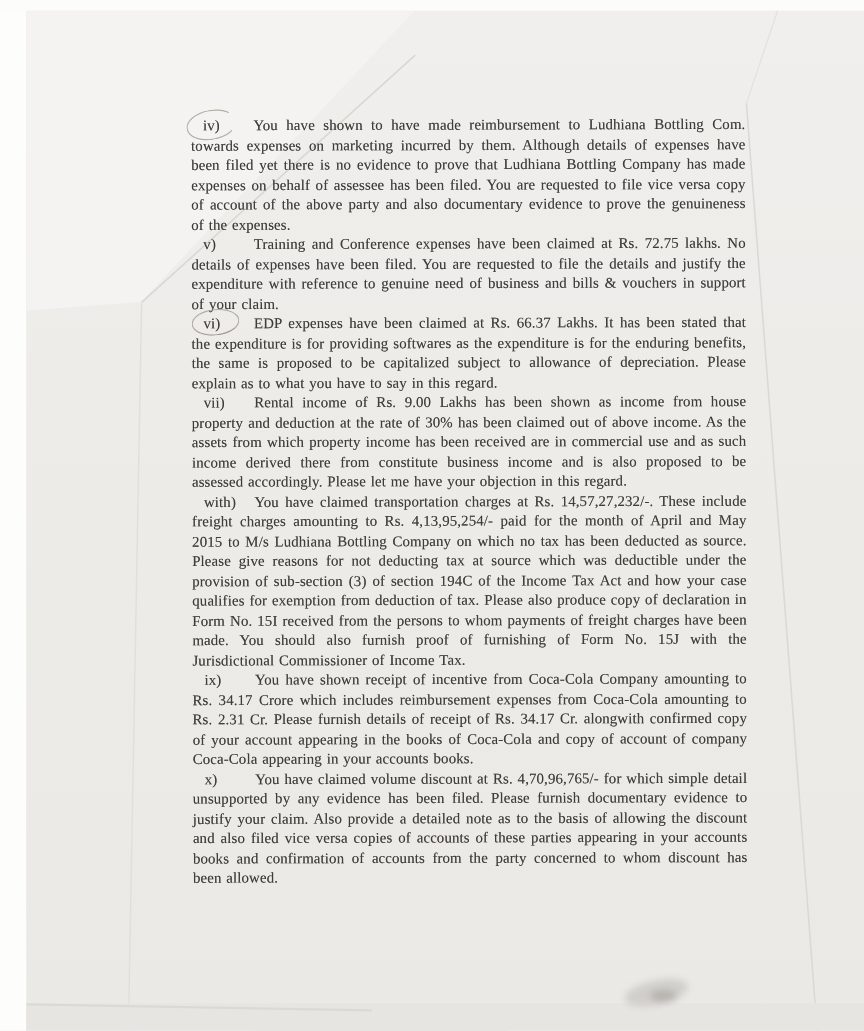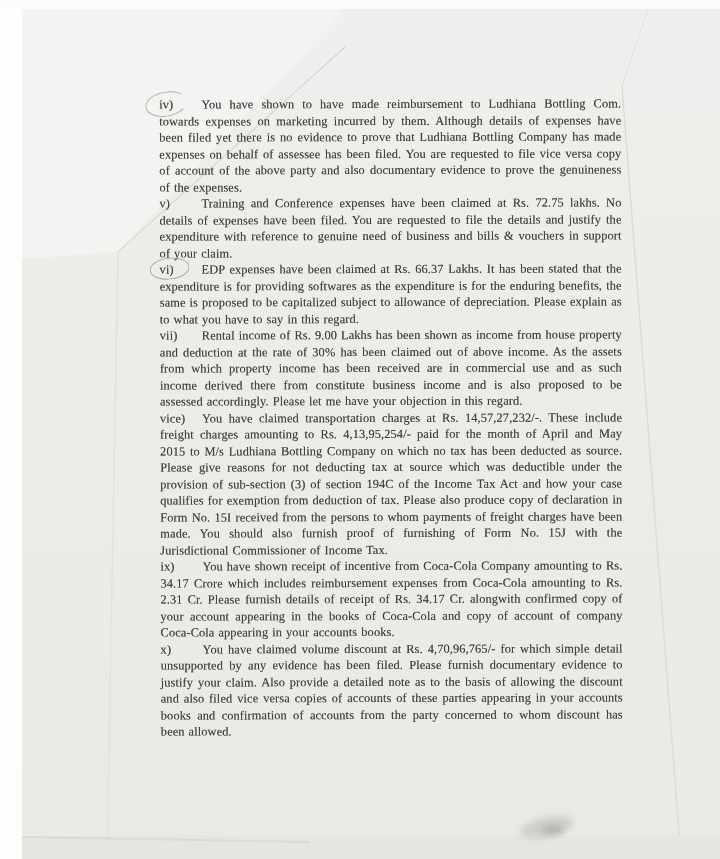--- a/index.html
+++ b/index.html
@@ -48,20 +48,21 @@
     letter-spacing: 0.1px;
     word-spacing: 0.8px;
     text-shadow: 0 0 0.5px rgba(63,61,57,0.55);
     transform: rotate(-0.15deg);
   }
   .clause { margin: 0; }
   .clause-label {
     display: inline-block;
     width: 42px;
     position: relative;
+    margin-left: 10px;
   }
   .pencil-circle {
     position: absolute;
     border: 1.3px solid rgba(151,147,138,0.7);
     border-radius: 50%;
   }
   .pencil-circle.circ-iv {
     left: -14px; top: -5px;
     width: 40px; height: 23px;
     transform: rotate(-10deg);
@@ -127,21 +128,21 @@
     </p>
 
     <p class="clause">
       <span class="clause-label">
         <span>vii)</span>
       </span><span>Rental income of Rs. 9.00 Lakhs has been shown as income from house property and deduction at the rate of 30% has been claimed out of above income. As the assets from which property income has been received are in commercial use and as such income derived there from constitute business income and is also proposed to be assessed accordingly. Please let me have your objection in this regard.</span>
     </p>
 
     <p class="clause">
       <span class="clause-label">
-        <span>vice)</span>
+        <span>with)</span>
       </span><span>You have claimed transportation charges at Rs. 14,57,27,232/-. These include freight charges amounting to Rs. 4,13,95,254/- paid for the month of April and May 2015 to M/s Ludhiana Bottling Company on which no tax has been deducted as source. Please give reasons for not deducting tax at source which was deductible under the provision of sub-section (3) of section 194C of the Income Tax Act and how your case qualifies for exemption from deduction of tax. Please also produce copy of declaration in Form No. 15I received from the persons to whom payments of freight charges have been made. You should also furnish proof of furnishing of Form No. 15J with the Jurisdictional Commissioner of Income Tax.</span>
     </p>
 
     <p class="clause">
       <span class="clause-label">
         <span>ix)</span>
       </span><span>You have shown receipt of incentive from Coca-Cola Company amounting to Rs. 34.17 Crore which includes reimbursement expenses from Coca-Cola amounting to Rs. 2.31 Cr. Please furnish details of receipt of Rs. 34.17 Cr. alongwith confirmed copy of your account appearing in the books of Coca-Cola and copy of account of company Coca-Cola appearing in your accounts books.</span>
     </p>
 
     <p class="clause">

